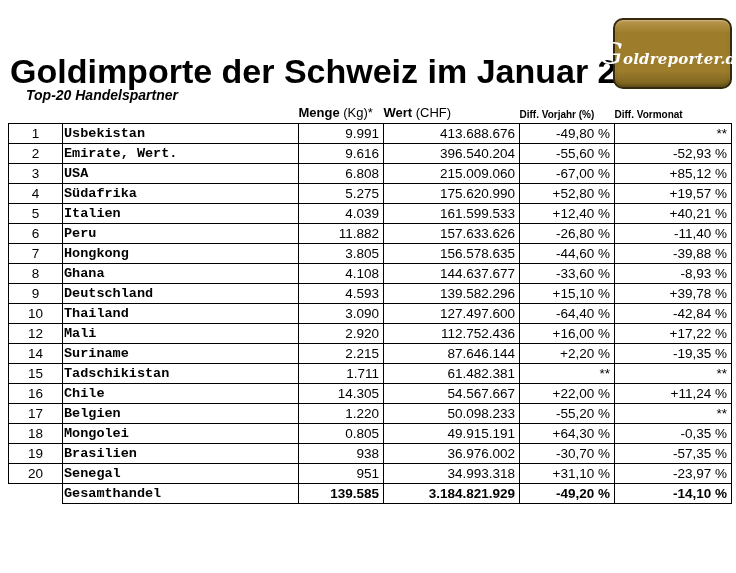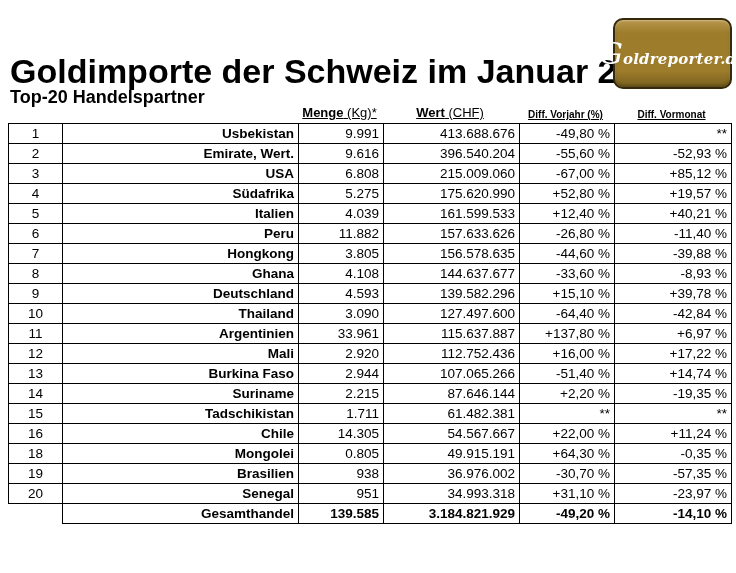--- a/index.html
+++ b/index.html
@@ -7,22 +7,22 @@
     width:736px;height:573px;background:#ffffff;position:relative;
     font-family:"Liberation Sans", sans-serif;color:#000;
     overflow:hidden;
   }
   .page-title{
     position:absolute;left:10px;top:31px;
     font-size:34px;font-weight:bold;line-height:1;letter-spacing:0px;
     white-space:nowrap;
   }
   .subtitle{
-    position:absolute;left:10px;top:88px;
-    font-size:18px;font-weight:bold;line-height:1;
+    position:absolute;left:26px;top:88px;
+    font-size:14px;font-weight:bold;line-height:1;font-style:italic;
   }
   .logo{
     position:absolute;left:613px;top:18px;width:115px;height:67px;
     border:2px solid #35290b;border-radius:10px;
     background:linear-gradient(180deg,#b8964d 0%,#9d7c2b 20%,#9d7c2b 76%,#78601e 100%);
     box-shadow:inset 0 1px 2px rgba(255,255,255,.35), inset 0 -2px 3px rgba(0,0,0,.25);
     display:flex;align-items:center;justify-content:center;
   }
   .logo-text{color:#ffffff;white-space:nowrap;}
   .logo-g{
@@ -39,34 +39,33 @@
     font-family:"Liberation Sans", sans-serif;
   }
   col.w-rank{width:54px;}
   col.w-country{width:236px;}
   col.w-menge{width:85px;}
   col.w-wert{width:136px;}
   col.w-vorjahr{width:95px;}
   col.w-vormonat{width:117px;}
   thead th{
     border:none;background:transparent;
-    font-size:13px;font-weight:normal;text-align:center;
+    font-size:13px;font-weight:normal;text-align:left;
     height:16px;vertical-align:bottom;padding:0 3px 3px 0;
     white-space:nowrap;
-    text-decoration:underline;
   }
   thead th b{font-weight:bold;}
   thead th.h-small{font-size:10px;font-weight:bold;}
   tbody td{
     border:1px solid #000;height:19px;padding:0 4px;
     font-size:13.5px;line-height:19px;vertical-align:middle;
     white-space:nowrap;overflow:hidden;
   }
   td.c-rank{text-align:center;padding:0 2px;}
-  td.c-country{font-weight:bold;text-align:right;padding-left:13px;}
+  td.c-country{font-weight:bold;text-align:left;padding-left:1px;font-family:Liberation Mono, monospace;}
   td.c-num{text-align:right;}
   tr.total-row td{font-weight:bold;}
   tr.total-row td.c-blank{border:none;background:transparent;}
 </style>
 </head>
 <body>
 
 <h1 class="page-title">Goldimporte der Schweiz im Januar 2019</h1>
 
 <div class="logo">
@@ -170,44 +169,28 @@
   </tr>
         <tr>
     <td class="c-rank">10</td>
     <td class="c-country">Thailand</td>
     <td class="c-num">3.090</td>
     <td class="c-num">127.497.600</td>
     <td class="c-num">-64,40 %</td>
     <td class="c-num">-42,84 %</td>
   </tr>
         <tr>
-    <td class="c-rank">11</td>
-    <td class="c-country">Argentinien</td>
-    <td class="c-num">33.961</td>
-    <td class="c-num">115.637.887</td>
-    <td class="c-num">+137,80 %</td>
-    <td class="c-num">+6,97 %</td>
-  </tr>
-        <tr>
     <td class="c-rank">12</td>
     <td class="c-country">Mali</td>
     <td class="c-num">2.920</td>
     <td class="c-num">112.752.436</td>
     <td class="c-num">+16,00 %</td>
     <td class="c-num">+17,22 %</td>
   </tr>
         <tr>
-    <td class="c-rank">13</td>
-    <td class="c-country">Burkina Faso</td>
-    <td class="c-num">2.944</td>
-    <td class="c-num">107.065.266</td>
-    <td class="c-num">-51,40 %</td>
-    <td class="c-num">+14,74 %</td>
-  </tr>
-        <tr>
     <td class="c-rank">14</td>
     <td class="c-country">Suriname</td>
     <td class="c-num">2.215</td>
     <td class="c-num">87.646.144</td>
     <td class="c-num">+2,20 %</td>
     <td class="c-num">-19,35 %</td>
   </tr>
         <tr>
     <td class="c-rank">15</td>
     <td class="c-country">Tadschikistan</td>
@@ -216,20 +199,28 @@
     <td class="c-num">**</td>
     <td class="c-num">**</td>
   </tr>
         <tr>
     <td class="c-rank">16</td>
     <td class="c-country">Chile</td>
     <td class="c-num">14.305</td>
     <td class="c-num">54.567.667</td>
     <td class="c-num">+22,00 %</td>
     <td class="c-num">+11,24 %</td>
+  </tr>
+        <tr>
+    <td class="c-rank">17</td>
+    <td class="c-country">Belgien</td>
+    <td class="c-num">1.220</td>
+    <td class="c-num">50.098.233</td>
+    <td class="c-num">-55,20 %</td>
+    <td class="c-num">**</td>
   </tr>
         <tr>
     <td class="c-rank">18</td>
     <td class="c-country">Mongolei</td>
     <td class="c-num">0.805</td>
     <td class="c-num">49.915.191</td>
     <td class="c-num">+64,30 %</td>
     <td class="c-num">-0,35 %</td>
   </tr>
         <tr>

